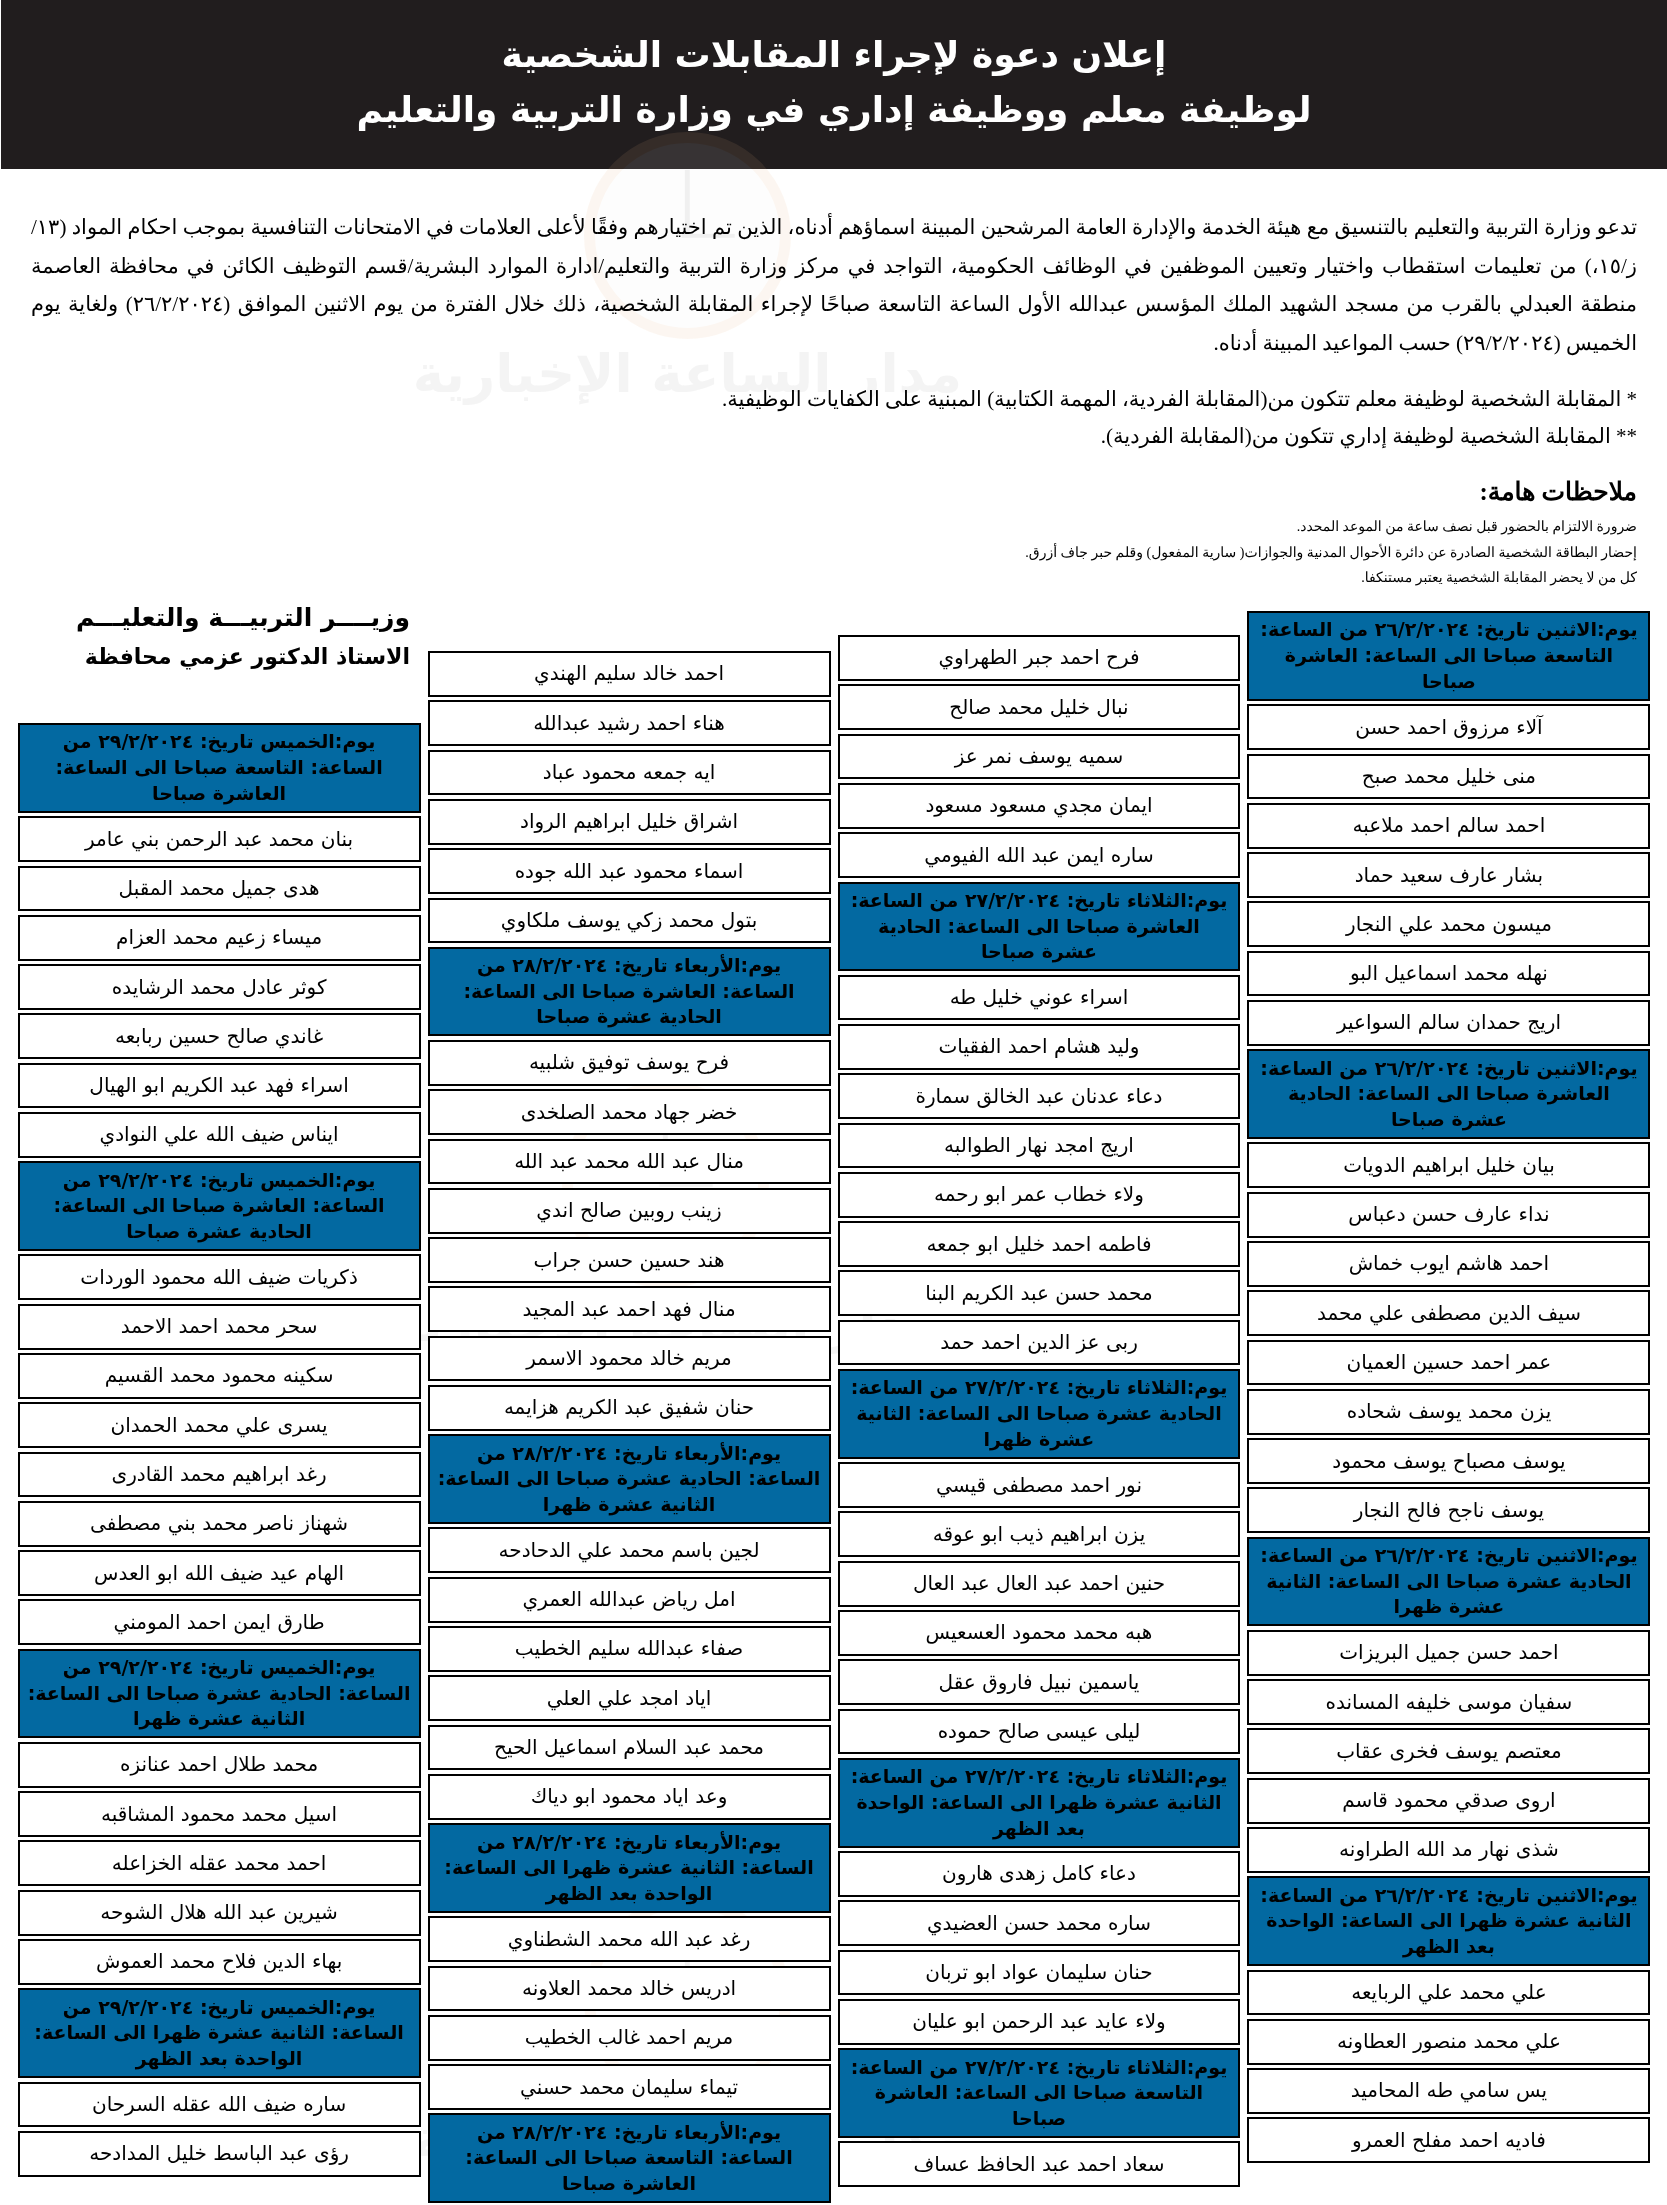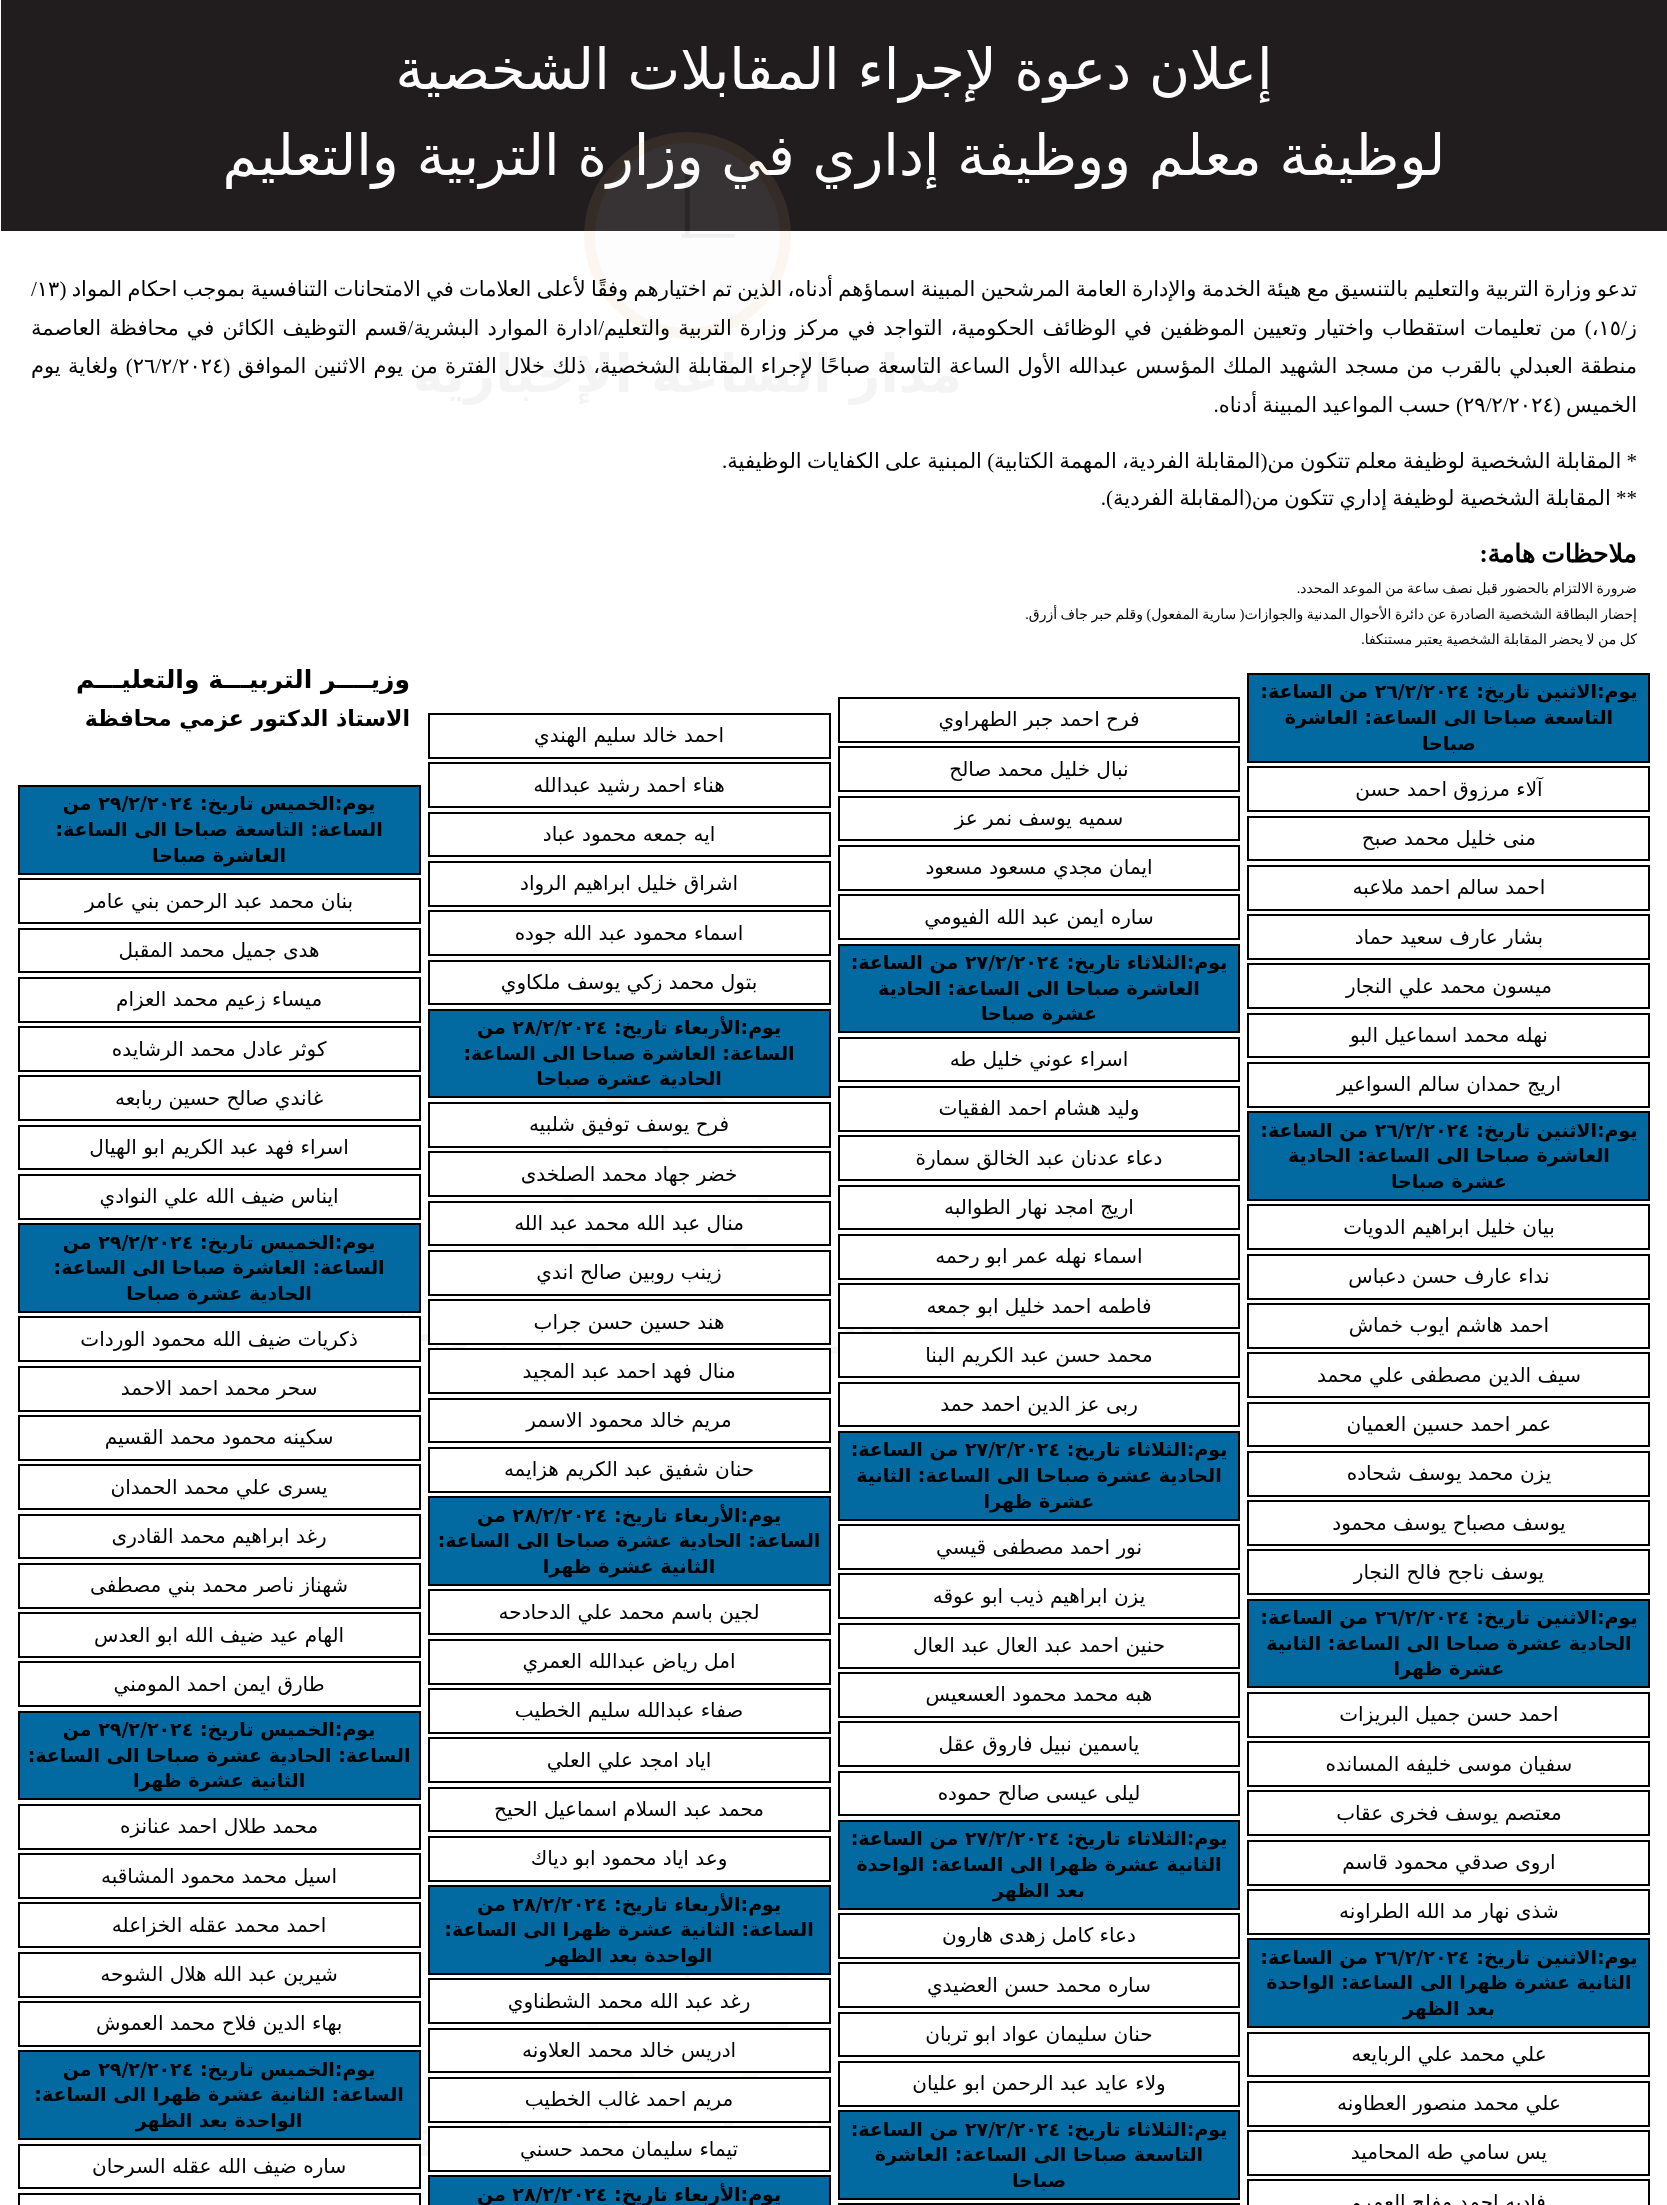--- a/index.html
+++ b/index.html
@@ -12,22 +12,22 @@
     position:relative;
     overflow-x:hidden;
   }
   .banner{
     background:#211d1e;
     color:#fff;
     text-align:center;
     padding:26.5px 17.6px 31px 17.6px;
   }
   .banner .t1, .banner .t2{
-    font-weight:normal;
-    font-size:56px;
+    font-weight:bold;
+    font-size:36px;
     line-height:1.55;
   }
   .content{
     padding:17.6px 31px 8.8px 31px;
     position:relative;
     z-index:2;
     font-family:Liberation Serif, serif;
   }
   .intro{
     font-size:21px;
@@ -214,21 +214,21 @@
         <div class="cell">فرح احمد جبر الطهراوي</div>
         <div class="cell">نبال خليل محمد صالح</div>
         <div class="cell">سميه يوسف نمر عز</div>
         <div class="cell">ايمان مجدي مسعود مسعود</div>
         <div class="cell">ساره ايمن عبد الله الفيومي</div>
         <div class="cell header">يوم:الثلاثاء تاريخ: ٢٧/٢/٢٠٢٤ من الساعة: العاشرة صباحا الى الساعة: الحادية عشرة صباحا</div>
         <div class="cell">اسراء عوني خليل طه</div>
         <div class="cell">وليد هشام احمد الفقيات</div>
         <div class="cell">دعاء عدنان عبد الخالق سمارة</div>
         <div class="cell">اريج امجد نهار الطوالبه</div>
-        <div class="cell">اسماء نهله عمر ابو رحمه</div>
+        <div class="cell">ولاء خطاب عمر ابو رحمه</div>
         <div class="cell">فاطمه احمد خليل ابو جمعه</div>
         <div class="cell">محمد حسن عبد الكريم البنا</div>
         <div class="cell">ربى عز الدين احمد حمد</div>
         <div class="cell header">يوم:الثلاثاء تاريخ: ٢٧/٢/٢٠٢٤ من الساعة: الحادية عشرة صباحا الى الساعة: الثانية عشرة ظهرا</div>
         <div class="cell">نور احمد مصطفى قيسي</div>
         <div class="cell">يزن ابراهيم ذيب ابو عوقه</div>
         <div class="cell">حنين احمد عبد العال عبد العال</div>
         <div class="cell">هبه محمد محمود العسعيس</div>
         <div class="cell">ياسمين نبيل فاروق عقل</div>
         <div class="cell">ليلى عيسى صالح حموده</div>

